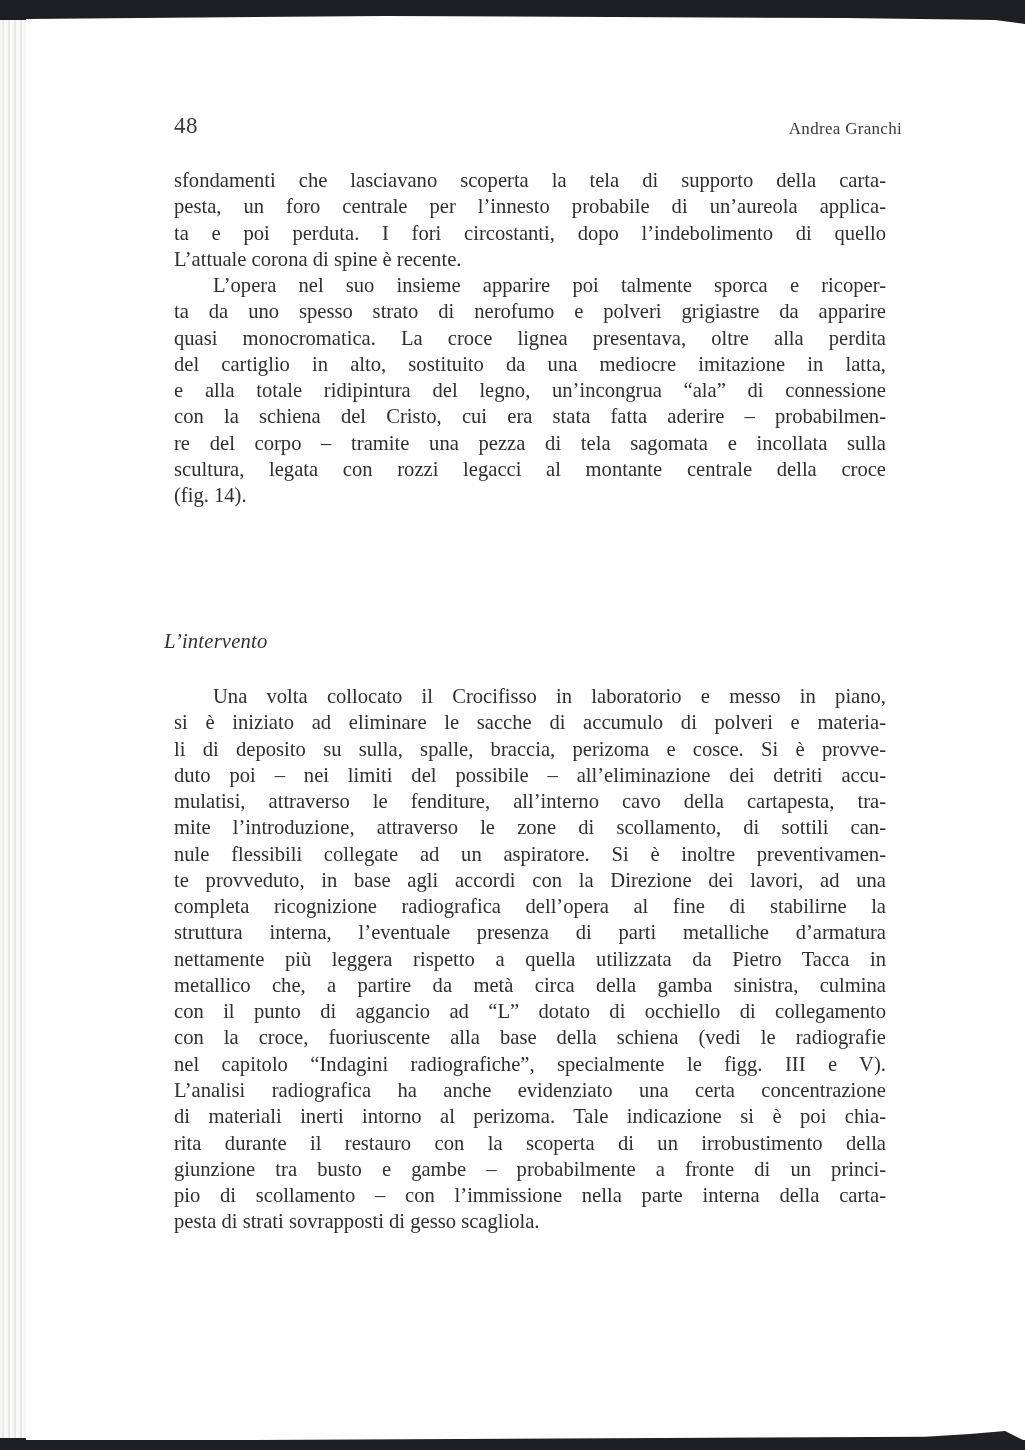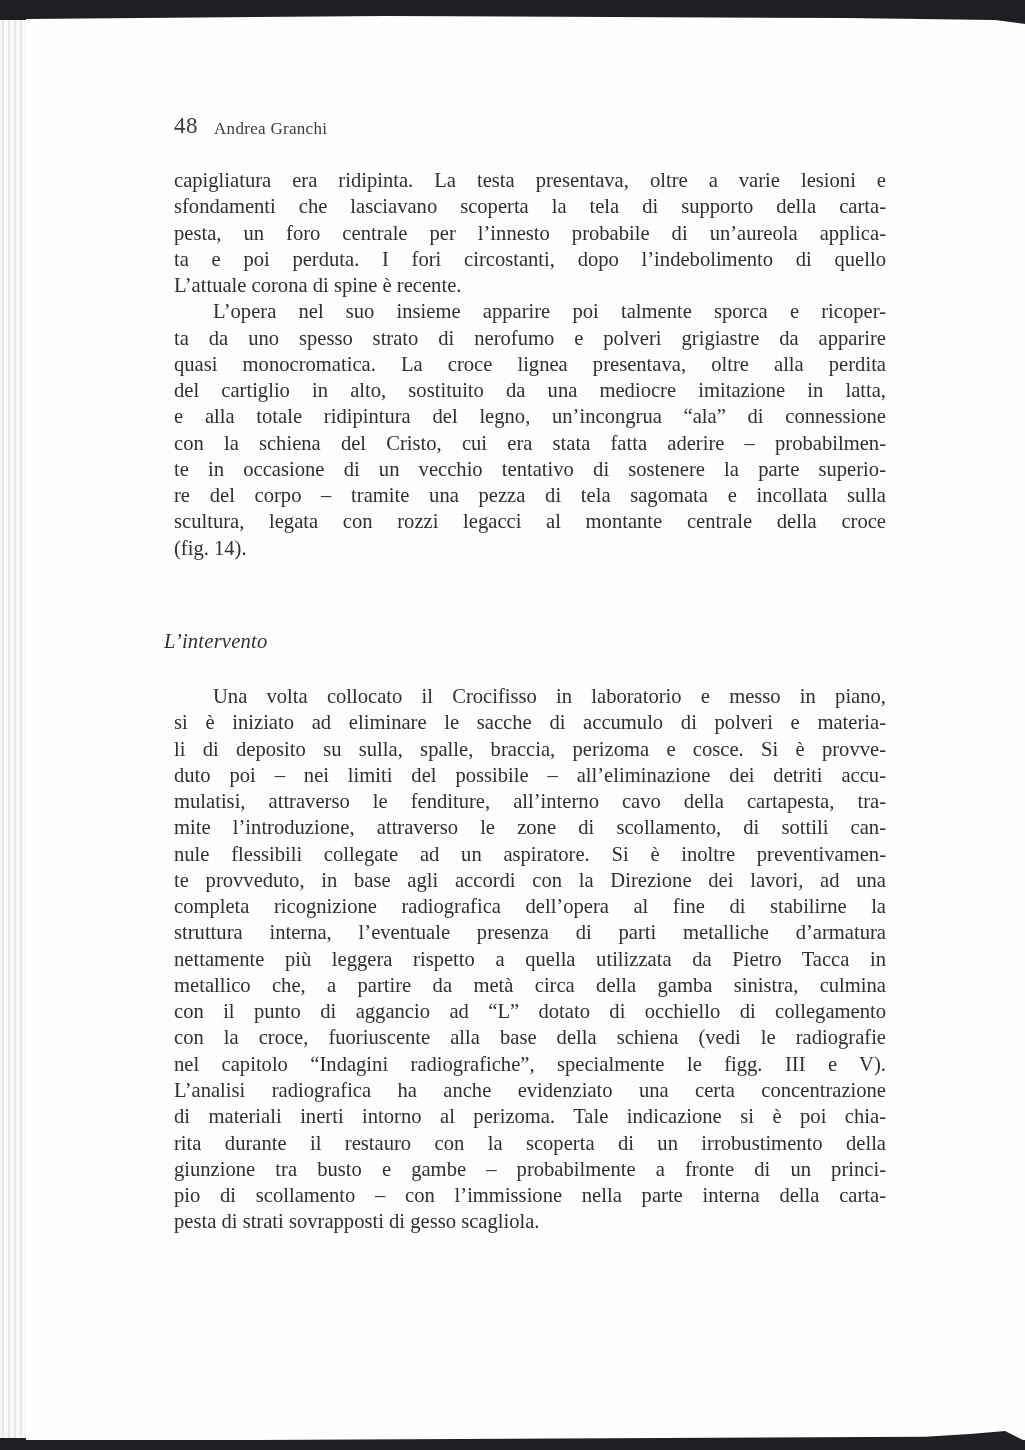--- a/index.html
+++ b/index.html
@@ -26,21 +26,21 @@
     .scan-bottom {
       position: absolute; left: 0; top: 1440px; width: 1025px; height: 10px; background: #1d1e22;
     }
     .runninghead {
       position: absolute; top: 113px; left: 174px; width: 728px; color: #3a3a3a;
     }
     .folio {
       position: absolute; left: 0; top: 0; font-size: 23px; letter-spacing: 0.5px;
     }
     .author {
-      position: absolute; left: 0; width: 728px; top: 6px; text-align: left;
+      position: absolute; left: 0; width: 728px; top: 6px; text-align: right;
       font-size: 17px; letter-spacing: 0.3px; padding-left: 40px; box-sizing: border-box;
     }
     .text-block {
       position: absolute; left: 174px; width: 712px; color: #2f2f2f;
       font-size: 20.6px; line-height: 26.28px;
     }
     .text-block .line {
       display: block; white-space: nowrap; text-align: justify; text-align-last: justify;
       height: 26.28px;
     }
@@ -60,32 +60,30 @@
 <div class="page-stack"></div>
 <div class="page"></div>
 <div class="scan-bottom"></div>
 
 <div class="runninghead">
   <span class="folio">48</span>
   <span class="author">Andrea Granchi</span>
 </div>
 
 <div class="text-block" id="block1">
-    <span class="line">capigliatura era ridipinta. La testa presentava, oltre a varie lesioni e</span>
     <span class="line">sfondamenti che lasciavano scoperta la tela di supporto della carta-</span>
     <span class="line">pesta, un foro centrale per l’innesto probabile di un’aureola applica-</span>
     <span class="line">ta e poi perduta. I fori circostanti, dopo l’indebolimento di quello</span>
     <span class="line last">L’attuale corona di spine è recente.</span>
     <span class="line indent">L’opera nel suo insieme apparire poi talmente sporca e ricoper-</span>
     <span class="line">ta da uno spesso strato di nerofumo e polveri grigiastre da apparire</span>
     <span class="line">quasi monocromatica. La croce lignea presentava, oltre alla perdita</span>
     <span class="line">del cartiglio in alto, sostituito da una mediocre imitazione in latta,</span>
     <span class="line">e alla totale ridipintura del legno, un’incongrua “ala” di connessione</span>
     <span class="line">con la schiena del Cristo, cui era stata fatta aderire – probabilmen-</span>
-    <span class="line">te in occasione di un vecchio tentativo di sostenere la parte superio-</span>
     <span class="line">re del corpo – tramite una pezza di tela sagomata e incollata sulla</span>
     <span class="line">scultura, legata con rozzi legacci al montante centrale della croce</span>
     <span class="line last">(fig. 14).</span>
   </div>
 
 <div class="section-heading">L’intervento</div>
 
 <div class="text-block" id="block2">
     <span class="line indent">Una volta collocato il Crocifisso in laboratorio e messo in piano,</span>
     <span class="line">si è iniziato ad eliminare le sacche di accumulo di polveri e materia-</span>

